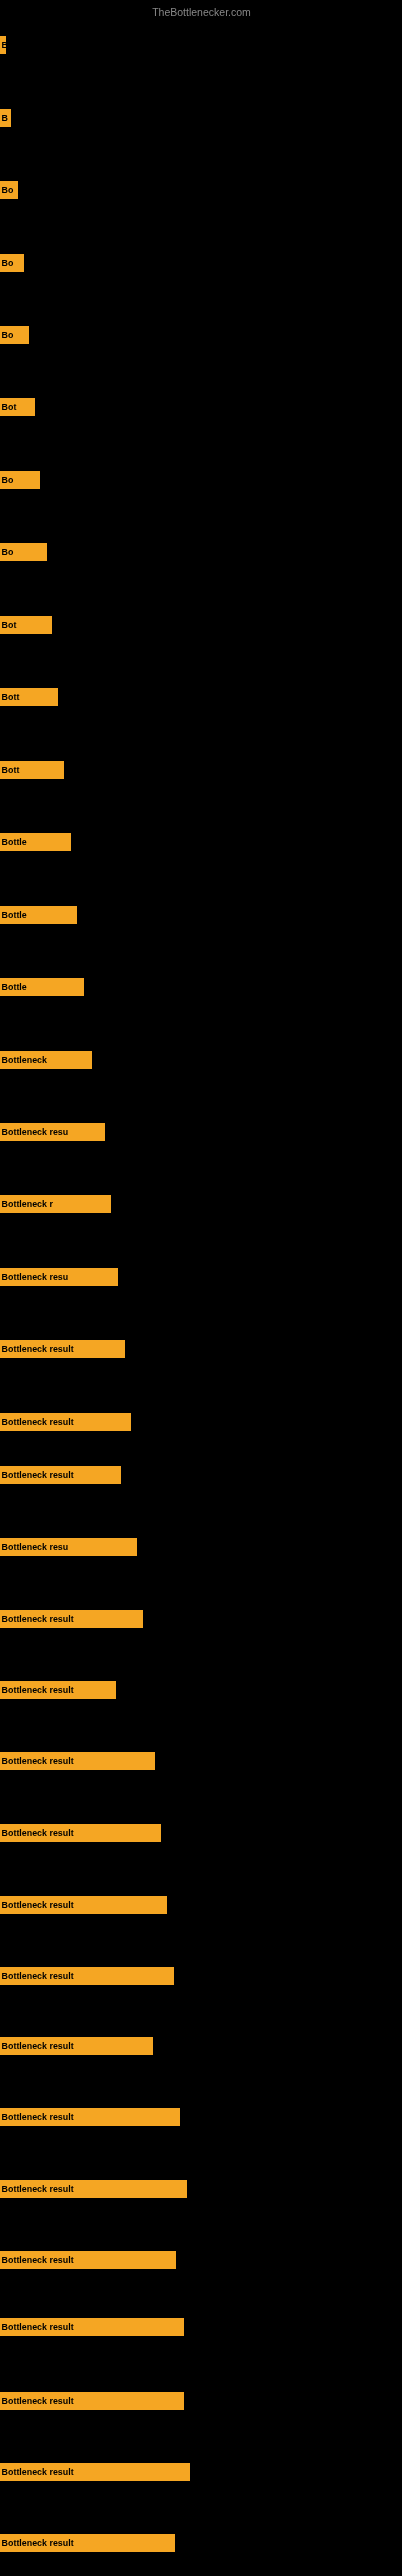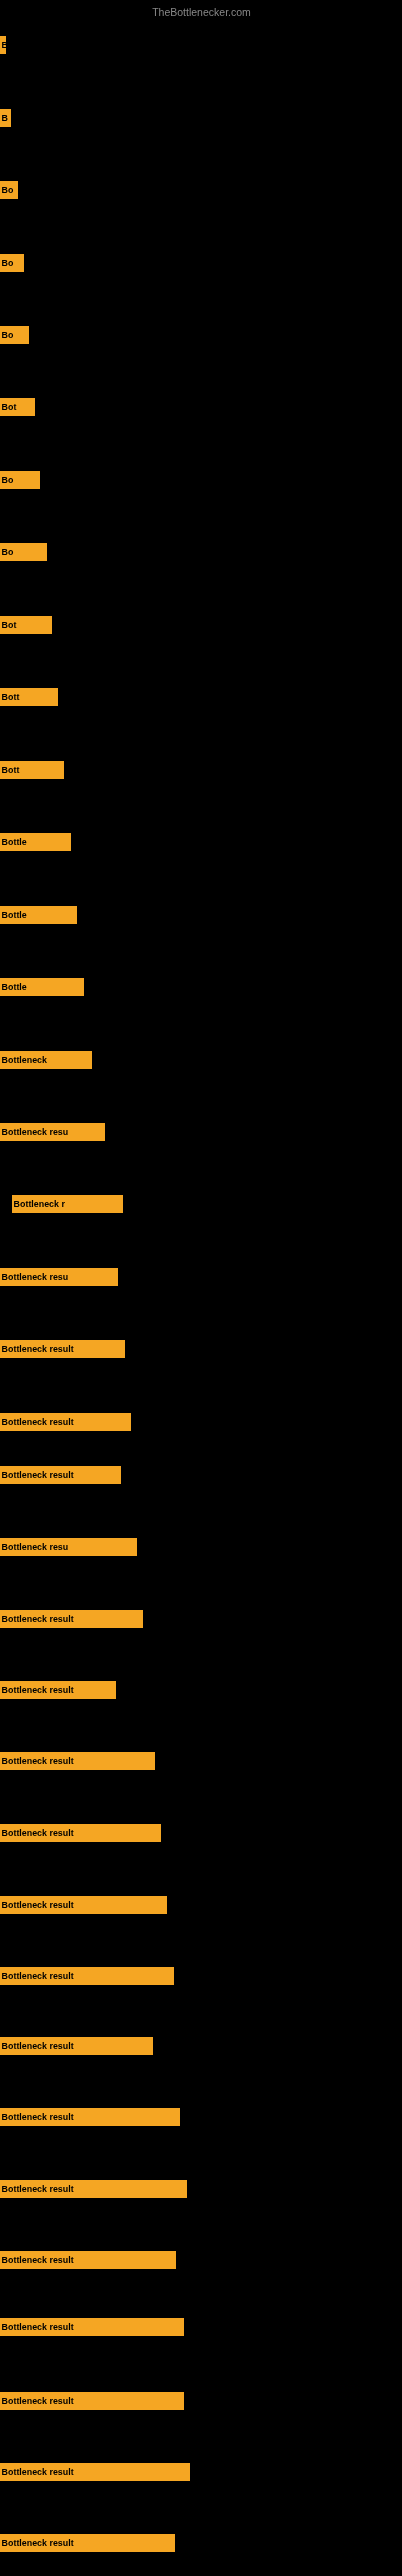--- a/index.html
+++ b/index.html
@@ -93,21 +93,21 @@
     </div>
     <div class="bar-container" style="top: 978px;">
       <div class="bar" style="width: 84px;">Bottle</div>
     </div>
     <div class="bar-container" style="top: 1051px;">
       <div class="bar" style="width: 92px;">Bottleneck</div>
     </div>
     <div class="bar-container" style="top: 1123px;">
       <div class="bar" style="width: 105px;">Bottleneck resu</div>
     </div>
-    <div class="bar-container" style="top: 1195px; padding-left: 12px;">
+    <div class="bar-container" style="top: 1195px;">
       <div class="bar" style="width: 111px;">Bottleneck r</div>
     </div>
     <div class="bar-container" style="top: 1268px;">
       <div class="bar" style="width: 118px;">Bottleneck resu</div>
     </div>
     <div class="bar-container" style="top: 1340px;">
       <div class="bar" style="width: 125px;">Bottleneck result</div>
     </div>
     <div class="bar-container" style="top: 1413px;">
       <div class="bar" style="width: 131px;">Bottleneck result</div>

